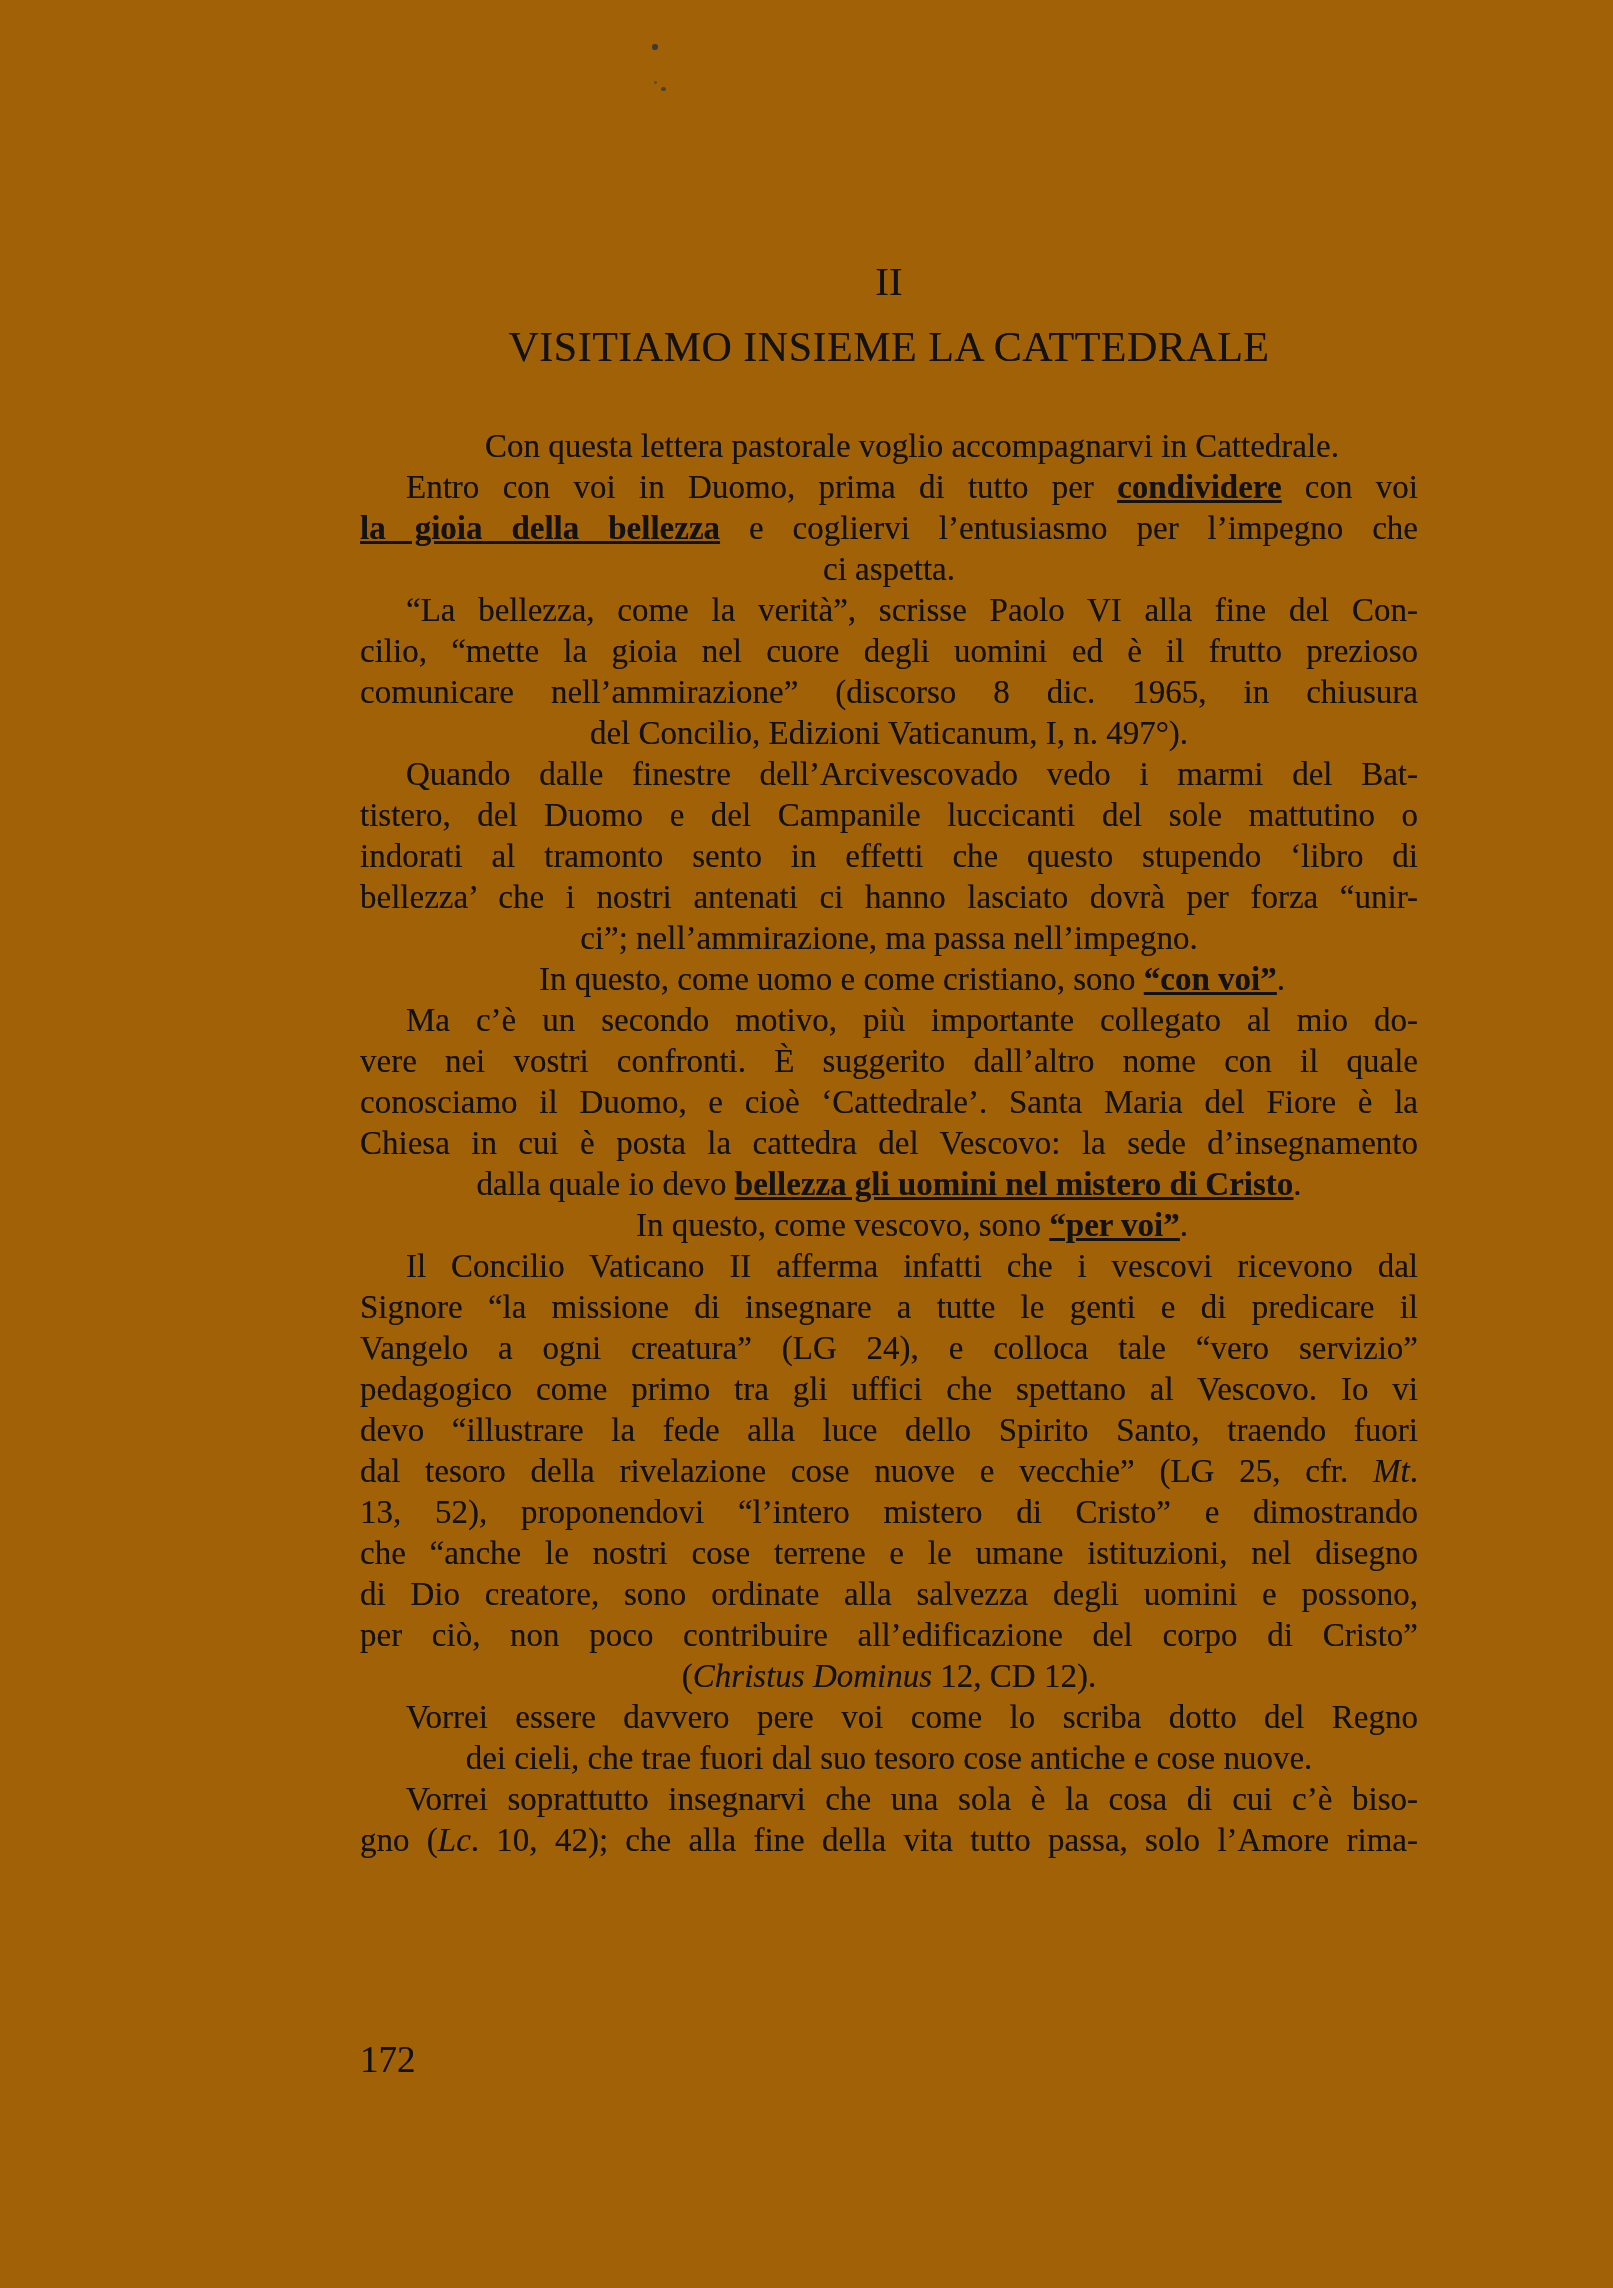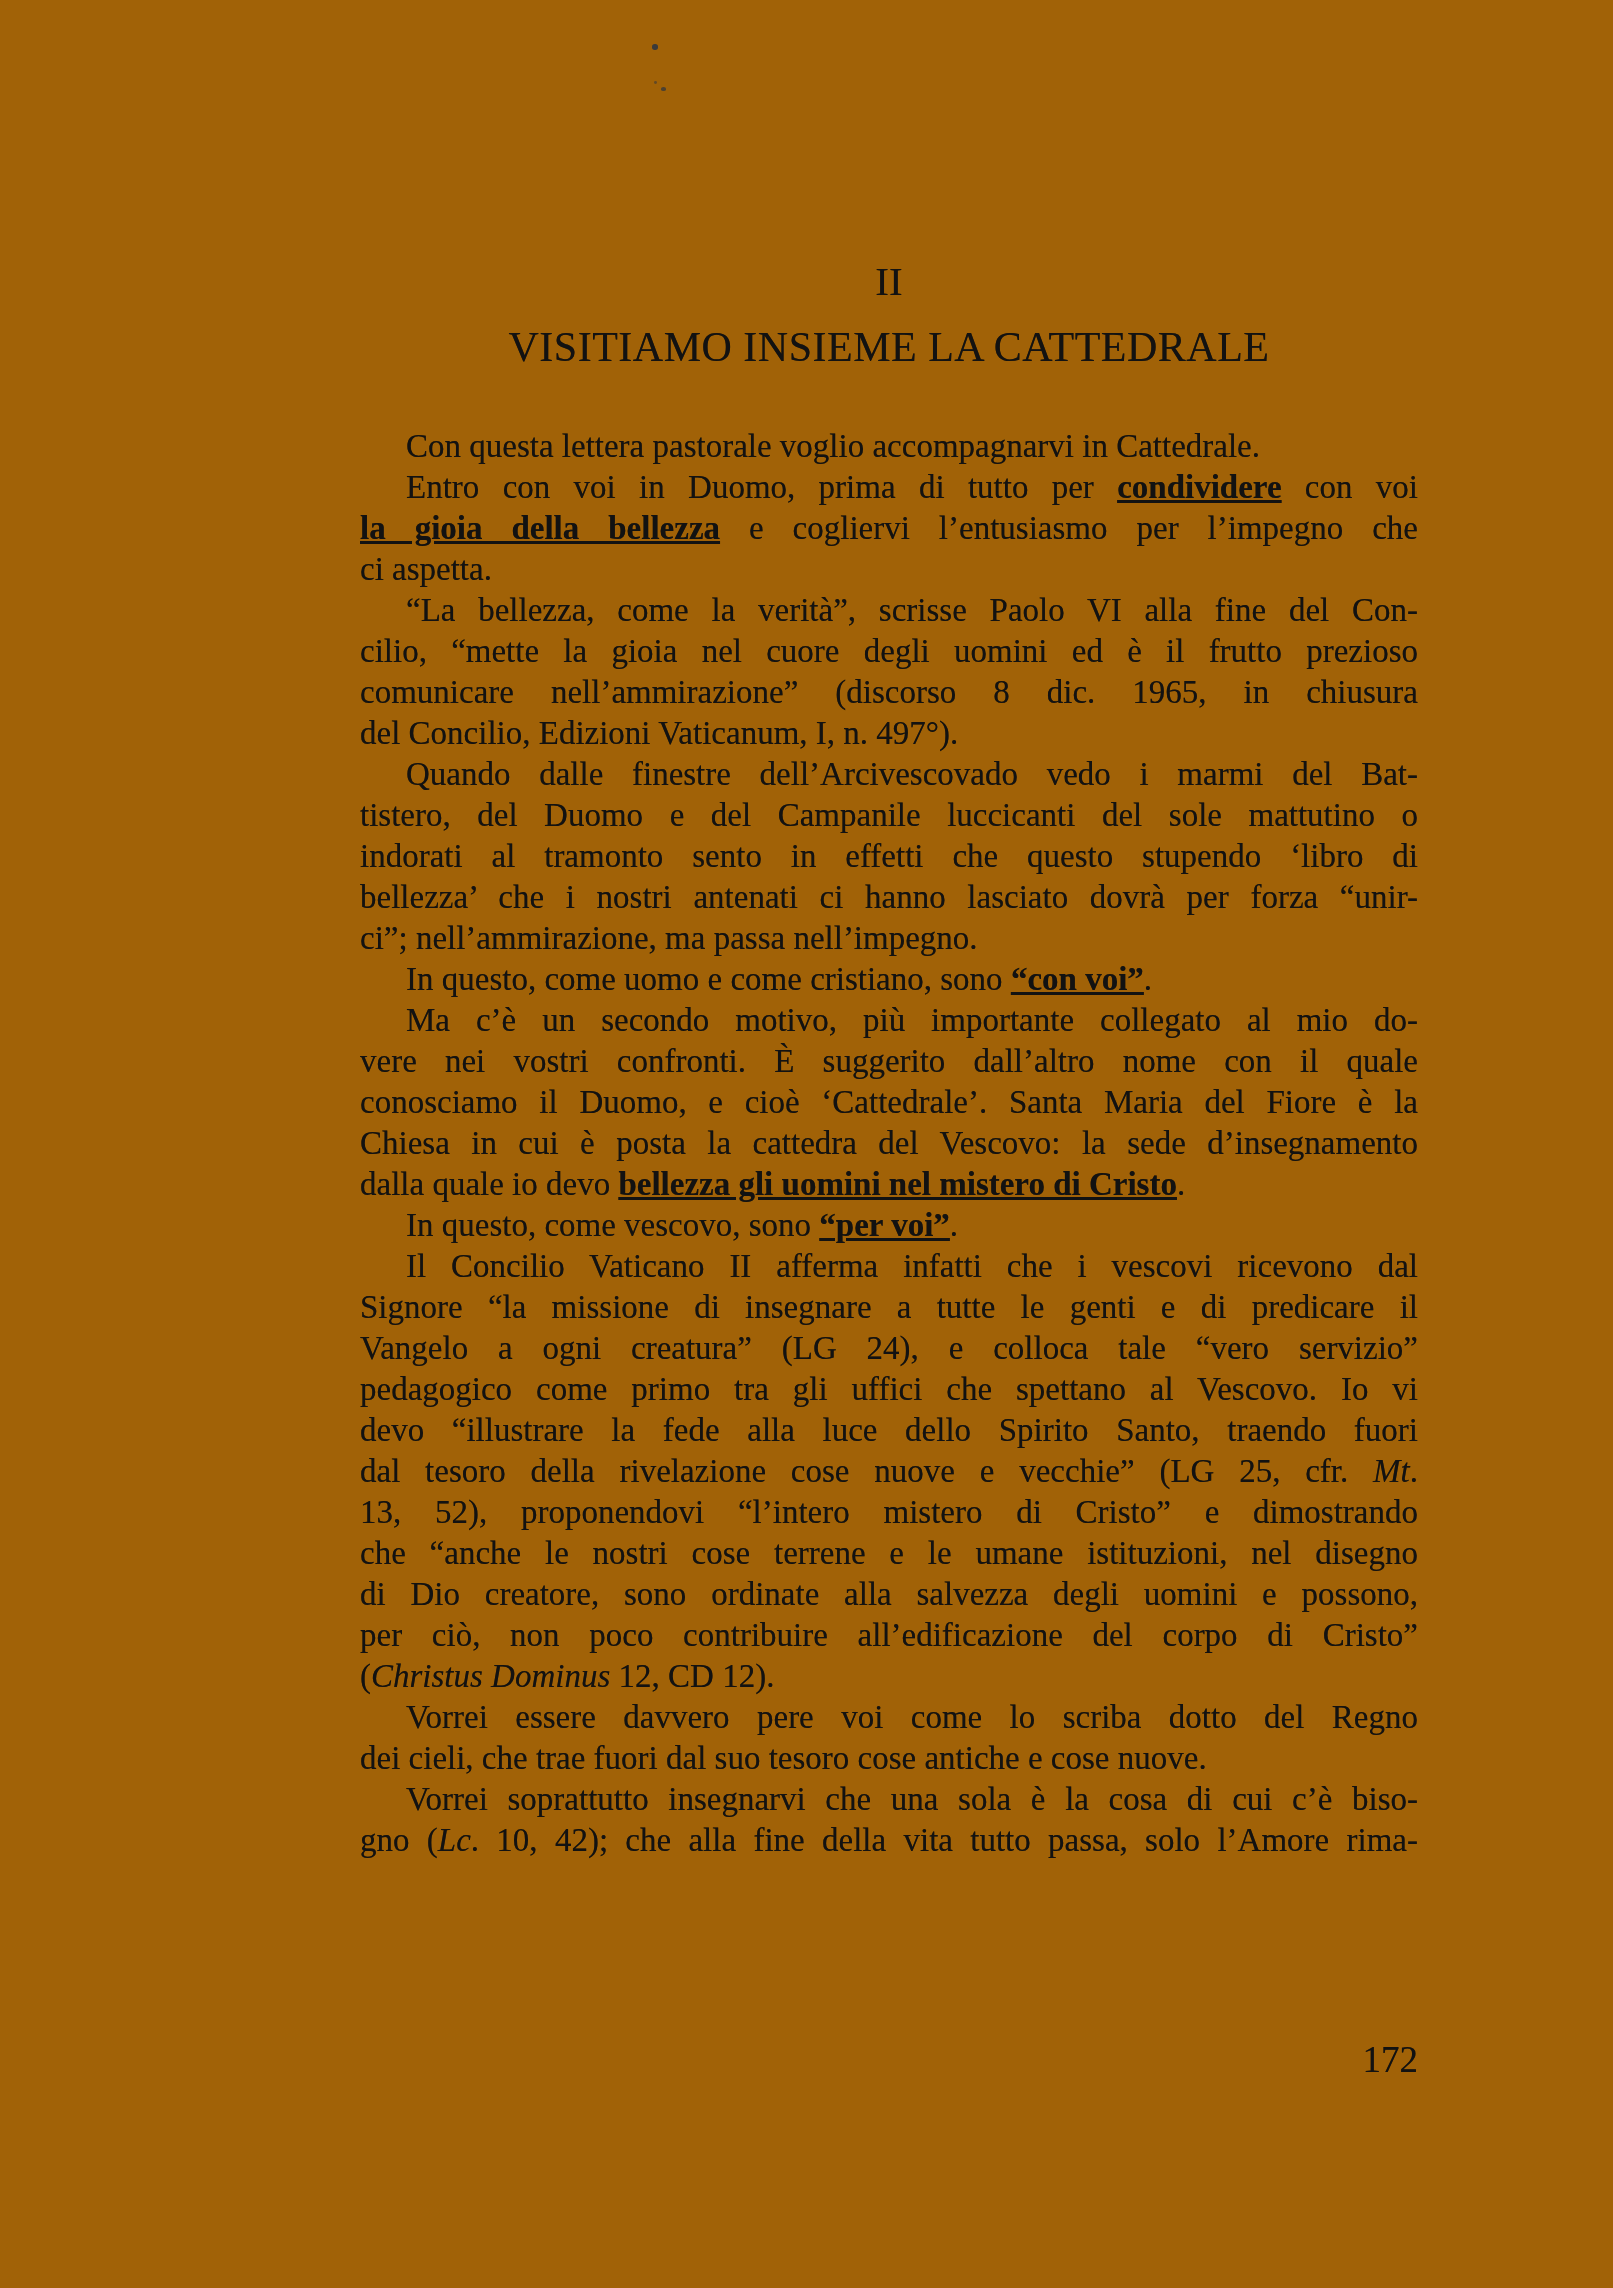--- a/index.html
+++ b/index.html
@@ -52,39 +52,39 @@
   .text-body {
     position: absolute;
     left: 360px;
     top: 426px;
     width: 1058px;
     font-size: 33px;
     line-height: 41px;
     text-shadow: 0 0 0.5px rgba(0,0,0,.5);
   }
   .line {
-    text-align: left;
+    text-align: center;
     height: 41px;
   }
   .line.fill {
     text-align: justify;
     text-align-last: justify;
   }
   .line.indent {
     text-indent: 46px;
   }
   .b { font-weight: bold; text-decoration: underline; }
   .i { font-style: italic; }
 
   .page-number {
     position: absolute;
     left: 360px;
     top: 2038px;
     width: 1058px;
-    text-align: right;
+    text-align: left;
     font-size: 37px;
     text-shadow: 0 0 0.5px rgba(0,0,0,.5);
   }
 </style>
 </head>
 <body>
 
 <div class="sheet">
   <div class="speck s1"></div>
   <div class="speck s2"></div>

